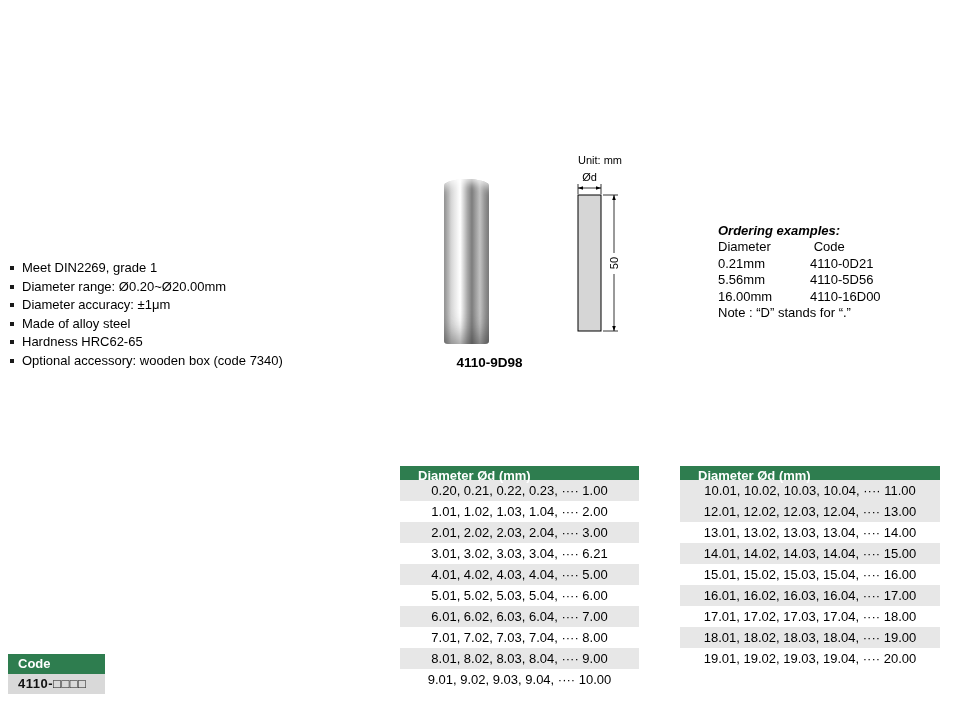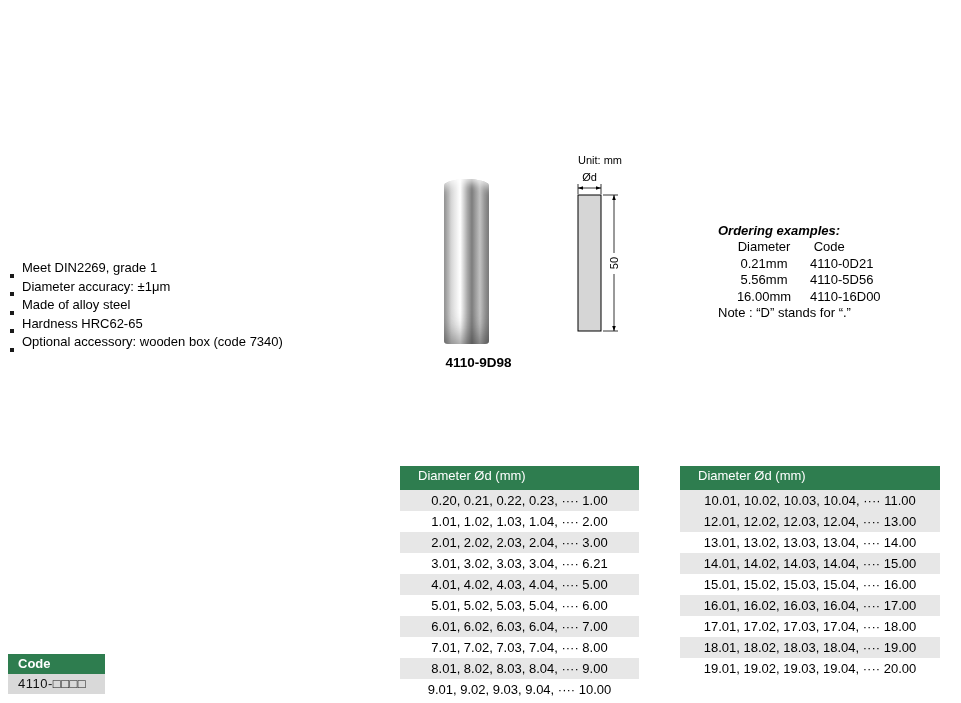--- a/index.html
+++ b/index.html
@@ -9,63 +9,67 @@
     position:relative; width:961px; height:703px; overflow:hidden;
     background:#fff; font-family:"Liberation Sans", sans-serif; color:#000;
   }
   .title {
     position:absolute; left:212px; top:3px; width:740px;
     text-align:center; font-size:19px; font-weight:bold; color:#0d0d0d;
     white-space:nowrap;
   }
   
   .features { position:absolute; left:8px; top:259px; font-size:13px; }
-  .feature { display:flex; align-items:flex-end; line-height:18.6px; white-space:nowrap; }
+  .feature { display:flex; align-items:flex-start; line-height:18.6px; white-space:nowrap; }
   .bullet { display:inline-block; width:4px; height:4px; background:#1a1a1a; margin:7px 8px 0 2px; flex:0 0 auto; }
   .feature-text b { font-weight:normal; }
   
   .pin-wrap { position:absolute; left:444px; top:179px; width:45px; height:165px; }
   .pin-body {
     width:100%; height:100%;
     border-radius:50% 50% 4px 4px / 7px 7px 3px 3px;
     background:linear-gradient(to right,#8f8f8f 0%,#d9d9d9 16%,#f4f4f4 30%,#ffffff 36%,#a8a8a8 52%,#7d7d7d 62%,#c4c4c4 80%,#747474 100%);
     box-shadow:inset 0 -20px 22px -12px rgba(30,30,30,.45), inset 0 8px 8px -5px rgba(255,255,255,.85);
   }
-  .model { position:absolute; left:431px; top:355px; width:95px; text-align:center; font-size:13.5px; font-weight:bold; }
+  .model { position:absolute; left:442px; top:355px; width:95px; text-align:center; font-size:13.5px; font-weight:bold; }
   
   .diagram { position:absolute; left:556px; top:150px; }
   .diagram text { font-family:"Liberation Sans", sans-serif; font-size:11px; fill:#000; }
   
   .ordering { position:absolute; left:718px; top:223px; font-size:13px; line-height:16.4px; white-space:nowrap; }
   .ord-title { font-weight:bold;font-style:italic; }
-  .ord-d { display:inline-block; width:92px;text-align:center; }
+  .ord-d { display:inline-block; width:92px; }
   .ord-c { display:inline-block; }
   
   .code-box { position:absolute; left:8px; top:654px; width:97px; font-size:13px; }
   .code-head { background:var(--green); color:#fff; font-weight:bold; padding:2px 0 2px 10px; height:20px; }
-  .code-val { background:#d9d9d9; color:#111; font-weight:normal; padding:2px 0 2px 10px; height:20px; letter-spacing:0.5px; }
+  .code-val { background:#d9d9d9; color:#111; font-weight:bold; padding:2px 0 2px 10px; height:20px; letter-spacing:0.5px; }
   
   .tbl { position:absolute; top:466px; font-size:13px; }
   .tbl-left { left:400px; width:239px; }
   .tbl-right { left:680px; width:260px; }
-  .tbl-header { background:var(--green); color:#fff; font-weight:normal; height:24px; line-height:20px; padding-left:18px; }
+  .tbl-header { background:var(--green); color:#fff; font-weight:bold; height:14px; line-height:20px; padding-left:18px; }
   .tbl-row { height:21px; line-height:21px; text-align:center; white-space:pre; }
   .tbl-row.odd { background:var(--rowgray); }
   .tbl-row.even { background:#ffffff; }
 </style>
 </head>
 <body>
 
 <div class="page">
 
 
   <div class="features">
       <div class="feature">
         <span class="bullet"></span>
         <span class="feature-text"><span>Meet DIN2269, grade 1</span></span>
+      </div>
+      <div class="feature">
+        <span class="bullet"></span>
+        <span class="feature-text"><span>Diameter range: Ø0.20~Ø20.00mm</span></span>
       </div>
       <div class="feature">
         <span class="bullet"></span>
         <span class="feature-text"><span>Diameter accuracy: ±1μm</span></span>
       </div>
       <div class="feature">
         <span class="bullet"></span>
         <span class="feature-text"><span>Made of alloy steel</span></span>
       </div>
       <div class="feature">

